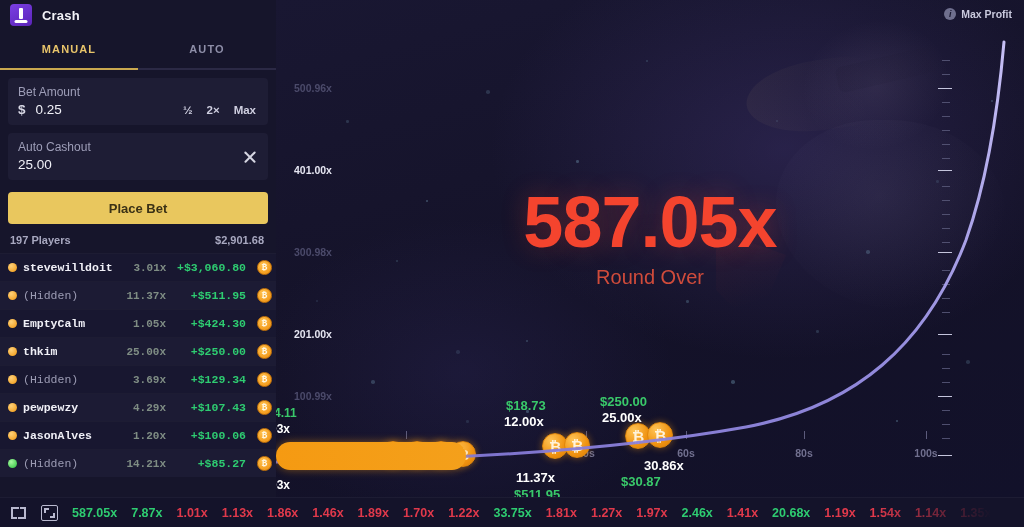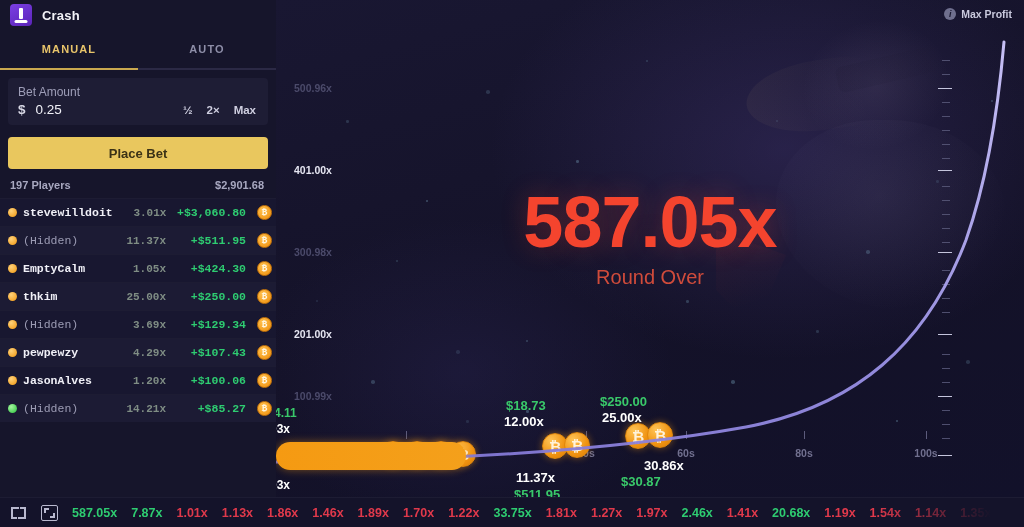--- a/index.html
+++ b/index.html
@@ -232,20 +232,27 @@
           <span class="cur">$</span>
           <span class="val">0.25</span>
           <span class="mult-btns">
             <span class="mbtn">½</span>
             <span class="mbtn">2×</span>
             <span class="mbtn">Max</span>
           </span>
         </div>
       </div>
 
+      <div class="field">
+        <div class="field-label">Auto Cashout</div>
+        <div class="field-row">
+          <span class="val">25.00</span>
+        </div>
+        <div class="clear-x"></div>
+      </div>
 
       <button class="place-bet">Place Bet</button>
 
       <div class="players-head">
         <span>197 Players</span>
         <span>$2,901.68</span>
       </div>
 
       <div class="plist" id="players-list">
           <div class="prow">

